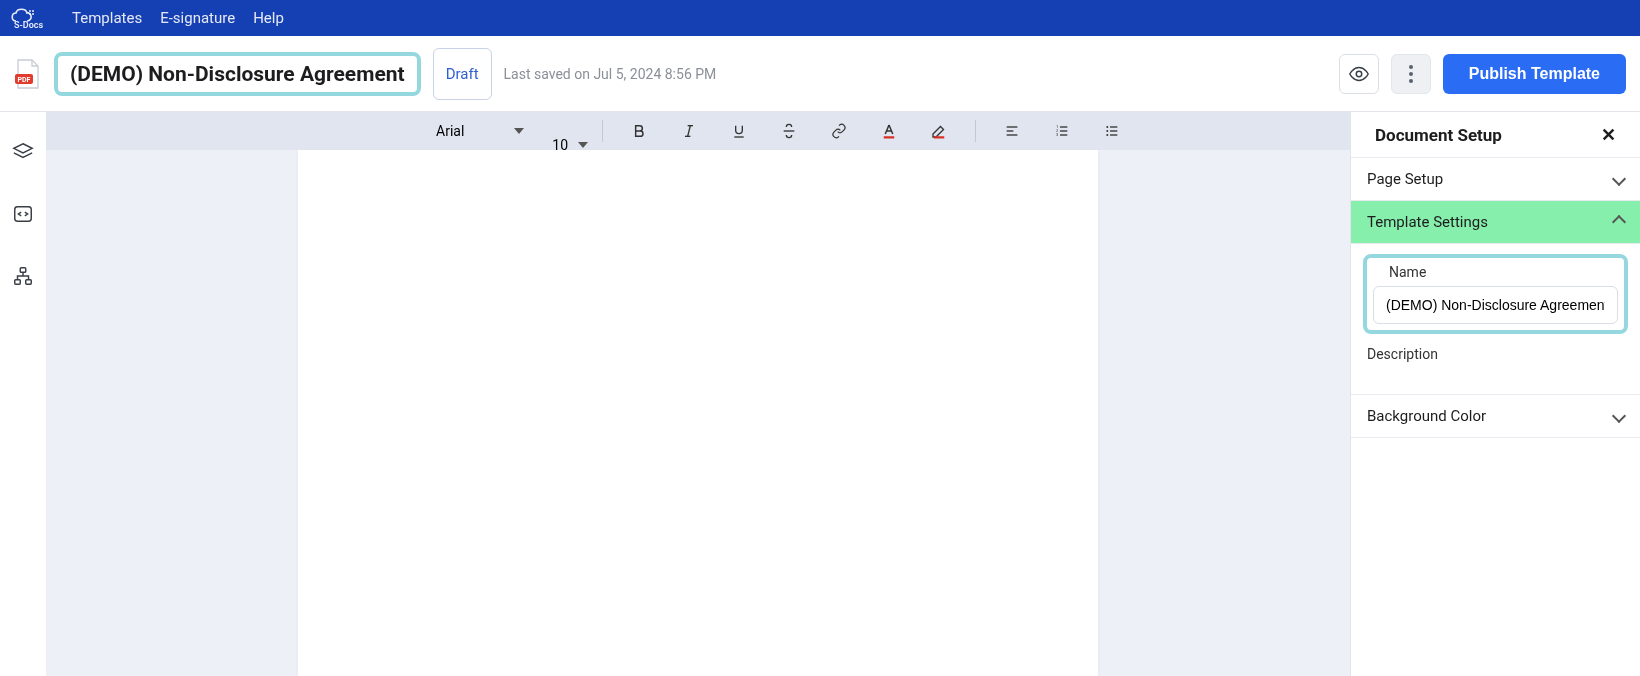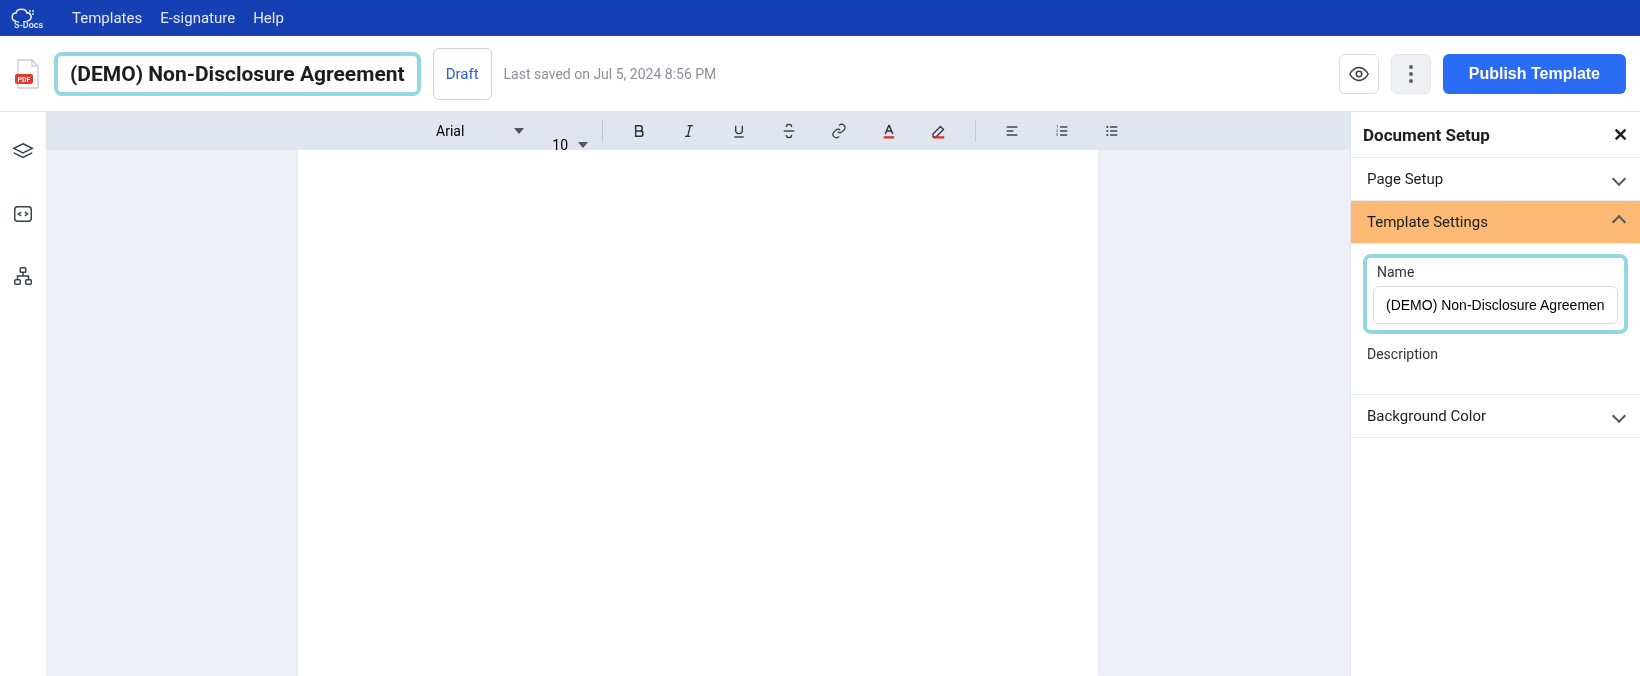--- a/index.html
+++ b/index.html
@@ -39,29 +39,29 @@
 .tb-select { display: flex; align-items: center; gap: 50px; font-size: 14px; color: #000000; cursor: pointer; }
 .tb-select.size { gap: 10px; margin-top: 28px; }
 .tb-sep { width: 1px; height: 22px; background: #c2c8d4; margin: 0 6px; }
 .tb-btn { width: 28px; height: 28px; display: flex; align-items: center; justify-content: center; cursor: pointer; }
 .tb-btn svg { display: block; }
 .canvas-wrap { flex: 1; overflow: auto; display: flex; justify-content: center; padding: 0; }
 .canvas { width: 800px; background: #fff; height: 100%; box-shadow: 0 1px 4px rgba(0,0,0,0.05); }
 
 
 .rightpanel { width: 290px; border-left: 1px solid #e1e4e8; display: flex; flex-direction: column; background: #fff; }
-.rp-header { display: flex; align-items: center; justify-content: space-between; padding: 12px 12px; border-bottom: 1px solid #e8ebef; text-align: center; }
+.rp-header { display: flex; align-items: center; justify-content: space-between; padding: 12px 24px; border-bottom: 1px solid #e8ebef; text-align: center; }
 .rp-header h2 { font-size: 17px; font-weight: 700; }
 .rp-close { font-size: 18px; font-weight: 700; cursor: pointer; }
 .rp-section-head { display: flex; align-items: center; justify-content: space-between; padding: 12px 16px; font-size: 15px; cursor: pointer; border-bottom: 1px solid #e8ebef; }
-.rp-section-head.expanded { background: #fdba74; gap: 43px; }
+.rp-section-head.expanded { background: #86efac; gap: 43px; }
 .rp-section-body { padding: 14px 16px 18px; border-bottom: 1px solid #e8ebef; }
 .rp-field-label { font-size: 14px; color: #333; margin-bottom: 6px; display: block; }
 .rp-field-wrap.highlight { border: 4px solid #95d7df; border-radius: 8px; padding: 6px; margin: -4px -4px 12px; }
-.rp-field-wrap.highlight .rp-field-label { margin-left: 4px; }
+.rp-field-wrap.highlight .rp-field-label { margin-left: 16px; }
 .rp-input { width: 100%; padding: 10px 12px; border: 1px solid #d9dde4; border-radius: 6px; font-size: 14px; }
 .rp-textarea { width: 100%; min-height: 56px; padding: 10px 12px; border: 1px solid #d9dde4; border-radius: 6px; font-size: 14px; resize: vertical; }
 .rp-field { margin-bottom: 14px; }
 
 .caret { width: 0; height: 0; border-left: 5px solid transparent; border-right: 5px solid transparent; border-top: 6px solid #555; }
 .chev { width: 10px; height: 10px; border-right: 2px solid #555; border-bottom: 2px solid #555; transform: rotate(45deg); }
 .chev.up { transform: rotate(-135deg); }
 </style>
 </head>
 <body>

